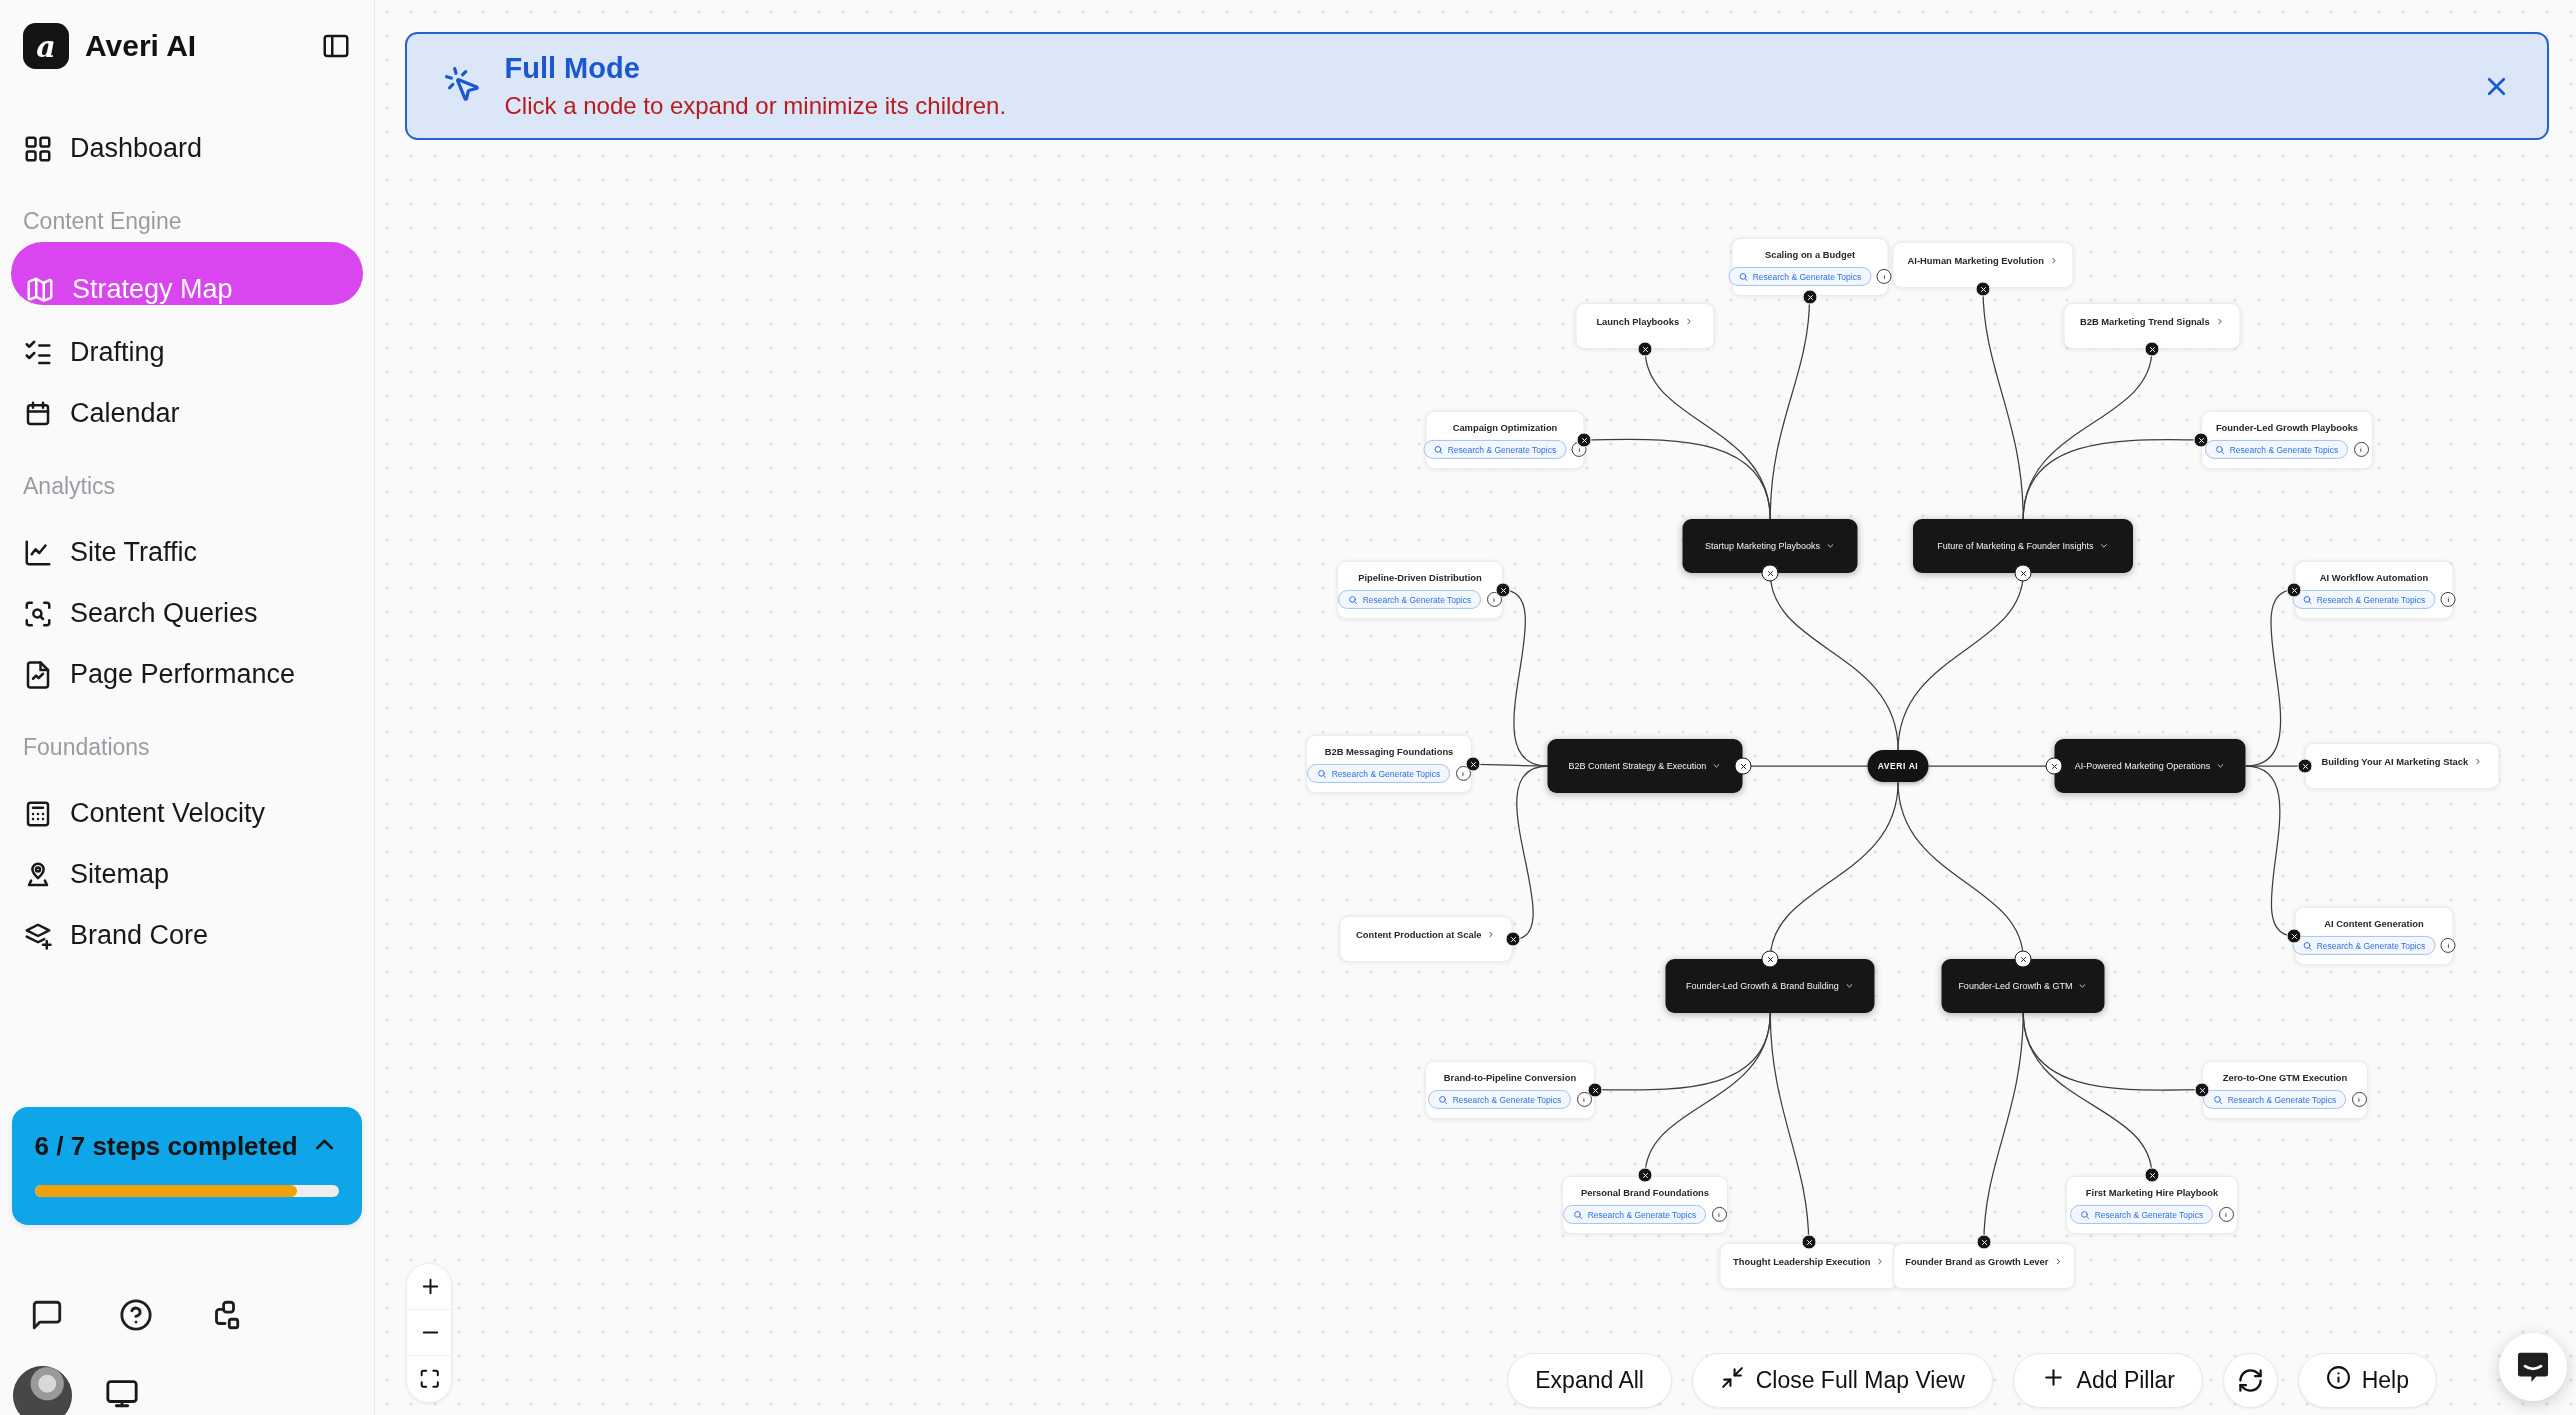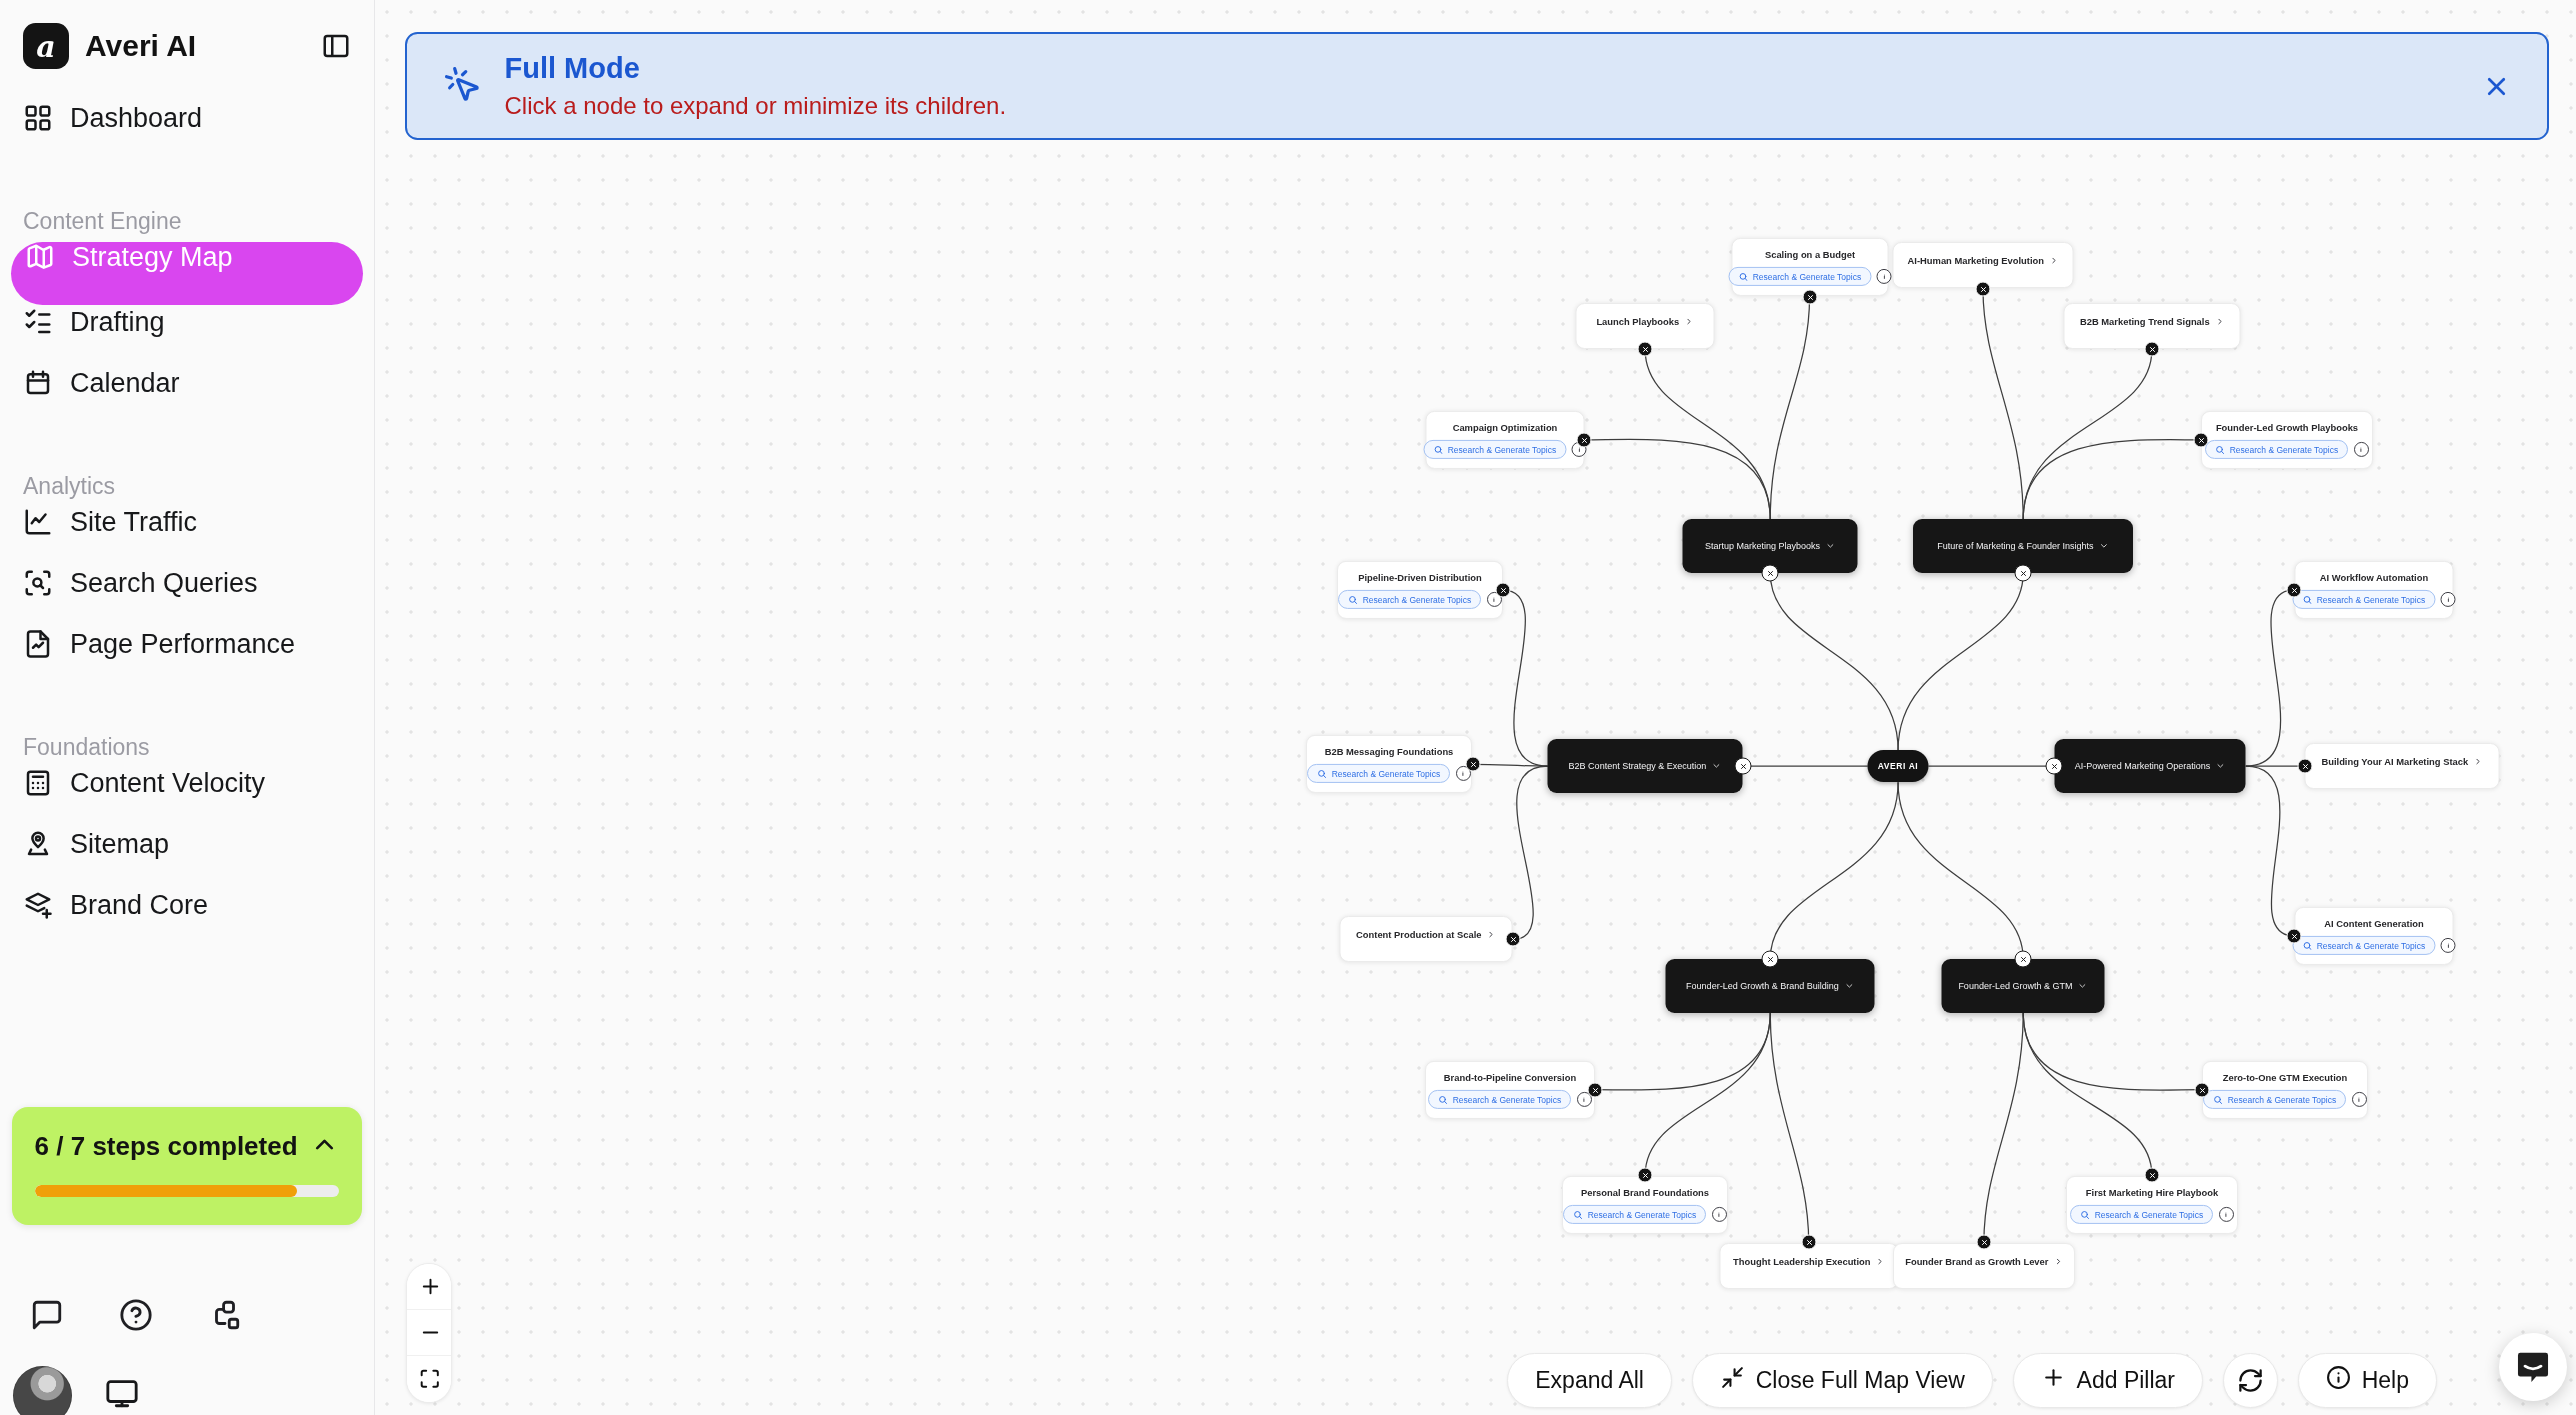--- a/index.html
+++ b/index.html
@@ -67,27 +67,27 @@
 
   
   .sidebar { position:absolute; left:0; top:0; width:375px; height:1416px; background:#fafafa;
     border-right:0.9px solid #e7e7e9; z-index:40; }
   .sb-header { display:flex; align-items:center; gap:16px; padding:23px 23px 34px; }
   .logo { width:46px; height:46px; background:#141414; border-radius:12.5px;
     display:flex; align-items:center; justify-content:center; color:#fff;
     font-size:30px; font-weight:700; font-style:italic; font-family:"DejaVu Serif", serif; }
   .sb-title { font-size:30px; font-weight:700; color:#121212; }
   .sb-toggle { margin-left:auto; background:none; border:none; color:#17181a; display:flex; cursor:pointer; }
-  .sb-item { display:flex; align-items:flex-start; gap:17px; height:61px; padding:0 23px;
+  .sb-item { display:flex; align-items:flex-end; gap:17px; height:61px; padding:0 23px;
     font-size:27px; color:#17181a; font-weight:500; cursor:pointer; }
   .sb-item svg { flex:0 0 auto; }
   .sb-item.active { background:#d946ef; color:#fff; border-radius:893px; margin:1.8px 10.7px; height:63px; padding:0 14.3px; }
   .sb-label { font-size:23px; color:#9b9ba3; padding:0 23px; margin-top:44px; margin-bottom:7.2px; }
   .progress-card { position:absolute; left:11.6px; right:11.6px; top:1107px; height:118px;
-    background:#bef264; border-radius:16px; box-shadow:0 1.8px 7.2px rgba(0,0,0,.09); padding:23px 23px 0; }
+    background:#0ea5e9; border-radius:16px; box-shadow:0 1.8px 7.2px rgba(0,0,0,.09); padding:23px 23px 0; }
   .progress-row { display:flex; align-items:center; justify-content:space-between; cursor:pointer; }
   .progress-label { font-size:26px; font-weight:700; color:#131313; }
   .progress-track { margin-top:23px; height:11.6px; border-radius:6.3px; background:#ededed; overflow:hidden; }
   .progress-fill { height:100%; border-radius:6.3px; background:#f0a009; }
   .sb-footicons { position:absolute; left:0; top:1298px; display:flex; gap:55px; padding:0 30px; color:#1f1f23; }
   .sb-footicons > span { cursor:pointer; display:flex; }
   .avatar { position:absolute; left:12.5px; top:1366px; width:59px; height:59px; border-radius:50%;
     background:radial-gradient(circle at 58% 30%, #d8d8d8 0 16%, #9a9a9a 17% 30%, #474747 32% 100%);
     box-shadow:inset 0 0 0 0.9px rgba(0,0,0,.15); cursor:pointer; }
   .monitor { position:absolute; left:105px; top:1376px; color:#17181a; cursor:pointer; display:flex; }

